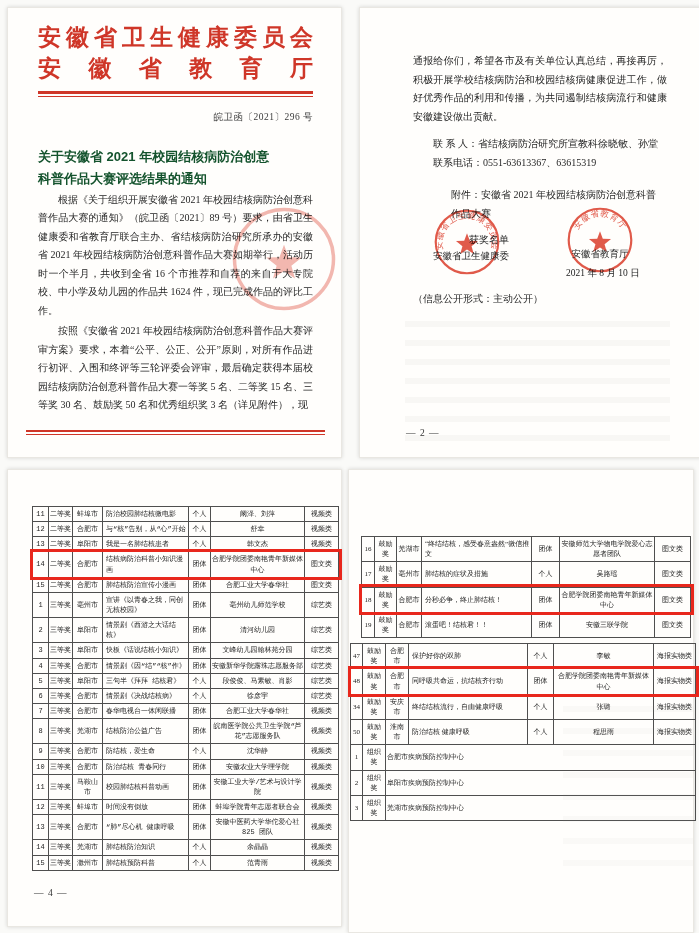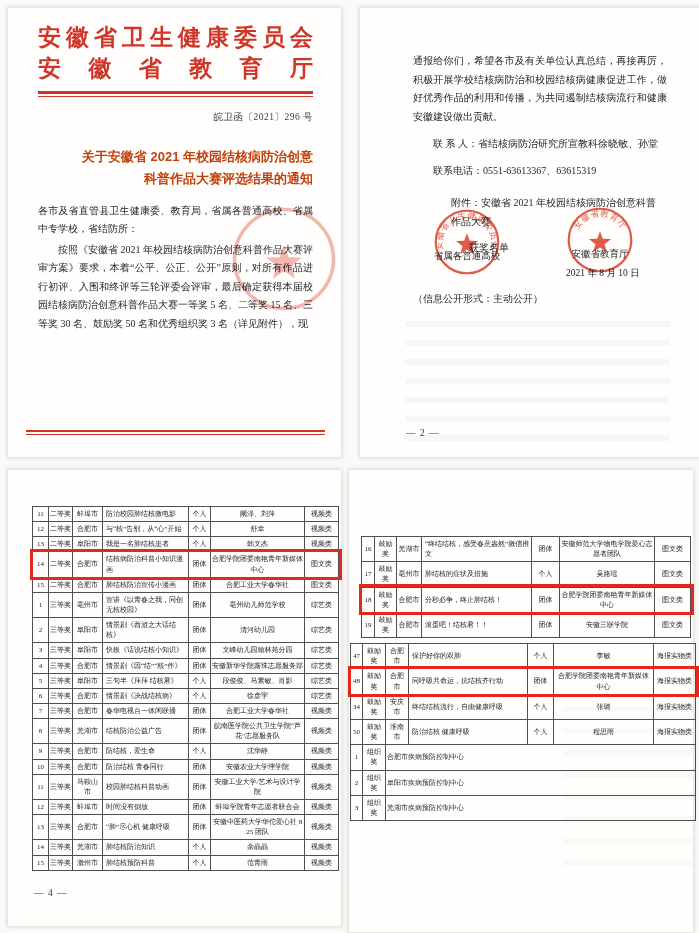--- a/index.html
+++ b/index.html
@@ -1,52 +1,52 @@
 <!DOCTYPE html>
 <html><head>
 <meta charset="utf-8">
 <style>
   html,body{margin:0;padding:0;background:#f7f7f4;}
   .canvas{position:relative;width:699px;height:933px;background:#fafaf8;overflow:hidden;
           font-family:"Liberation Serif",serif;color:#2b2b2b;}
   .page{position:absolute;background:#fffefc;border:1px solid #e9e7e2;box-shadow:0 0 4px rgba(0,0,0,.15);box-sizing:border-box;}
   .p1{left:7px;top:7px;width:335px;height:451px;padding:14px 28px 0 30px;}
   .p2{left:359px;top:7px;width:346px;height:451px;padding:44px 37px 0 53px;}
-  .p3{left:7px;top:469px;width:335px;height:458px;padding:36px 0 0 24px;}
+  .p3{left:7px;top:469px;width:335px;height:458px;padding:36px 0 0 24px;font-family:Liberation Mono, monospace;}
   .p4{left:348px;top:469px;width:346px;height:464px;padding:66px 0 0 0;}
 
   
   .letterhead{color:#cf3628;font-weight:bold;font-size:23px;line-height:1.35;}
   [data-justify]{display:flex;justify-content:space-between;}
   .red-rule{margin-top:7px;}
   .red-rule i{display:block;height:3px;background:#cf3628;}
   .red-rule i+i{height:1px;margin-top:2px;}
   .doc-no{margin-top:14px;text-align:right;font-size:9.5px;color:#3a3a3a;letter-spacing:.5px;}
-  .title{margin:22px 0 0 0;text-align:right;font-family:"Liberation Sans",sans-serif;
-         font-weight:bold;font-size:13px;line-height:1.65;color:#c2410c;}
+  .title{margin:22px 0 0 0;text-align:left;font-family:"Liberation Sans",sans-serif;
+         font-weight:bold;font-size:13px;line-height:1.65;color:#14532d;}
   .bodytxt{font-size:10px;line-height:1.85;text-align:justify;margin:0;color:#262626;}
   .addr{margin-top:13px;}
   .ind{text-indent:2em;}
   .para1{margin-top:2px;}
   .para2{margin-top:2px;}
   .footer-rule{position:absolute;left:18px;right:16px;bottom:22px;}
   .footer-rule i{display:block;height:1.5px;background:#cf3628;}
   .footer-rule i+i{margin-top:2px;}
 
   
   .seal{position:absolute;mix-blend-mode:multiply;}
   .seal-ring{fill:none;stroke:#dc4332;stroke-width:3.2;}
   .seal-star{fill:#dc4332;}
   .seal-text{font-size:12.5px;fill:#dc4332;font-family:"Liberation Serif",serif;letter-spacing:1px;}
   .ghost-seal{right:2px;top:196px;width:110px;height:110px;opacity:.38;}
 
   
   .cont{text-indent:0;}
   .contact{margin-top:9px;}
-  .phone{margin-top:8px;}
+  .phone{margin-top:0;}
   .attach{margin-top:14px;margin-left:30px;}
   .attach p{margin:8px;font-size:10px;line-height:1.85;color:#262626;}
   .attach2{padding-left:18px;}
   .seal-wrap{position:absolute;width:68px;}
   .seal-wrap .seal{position:static;display:block;width:68px;height:68px;opacity:.88;}
   .sw-left{left:73px;top:200px;}
   .sw-right{left:206px;top:198px;}
   .seal-caption{position:relative;margin-top:-26px;text-align:center;font-size:9.5px;color:#222;white-space:nowrap;}
   .date-line{margin-top:6px;text-align:center;font-size:9.5px;color:#222;white-space:nowrap;}
   .disclosure{position:absolute;left:53px;top:284px;font-size:10px;color:#262626;margin:0;}
@@ -102,21 +102,21 @@
     </div>
     <div class="red-rule">
         <i></i>
         <i></i>
       </div>
     <div class="doc-no">皖卫函〔2021〕296 号</div>
     <h1 class="title">
       <span>关于安徽省 2021 年校园结核病防治创意</span><br>
       <span>科普作品大赛评选结果的通知</span>
     </h1>
-    <p class="bodytxt addr">各市及省直管县卫生健康委、教育局，省属各普通高校、省属中专学校，省结防所：</p>
+    <p class="bodytxt ind para1">根据《关于组织开展安徽省 2021 年校园结核病防治创意科普作品大赛的通知》（皖卫函〔2021〕89 号）要求，由省卫生健康委和省教育厅联合主办、省结核病防治研究所承办的安徽省 2021 年校园结核病防治创意科普作品大赛如期举行，活动历时一个半月，共收到全省 16 个市推荐和自荐的来自于大专院校、中小学及幼儿园的作品共 1624 件，现已完成作品的评比工作。</p>
     <p class="bodytxt ind para2">按照《安徽省 2021 年校园结核病防治创意科普作品大赛评审方案》要求，本着“公平、公正、公开”原则，对所有作品进行初评、入围和终评等三轮评委会评审，最后确定获得本届校园结核病防治创意科普作品大赛一等奖 5 名、二等奖 15 名、三等奖 30 名、鼓励奖 50 名和优秀组织奖 3 名（详见附件），现</p>
     <svg class="seal ghost-seal" viewBox="0 0 100 100">
       <circle class="seal-ring" cx="50" cy="50" r="45"></circle>
       <polygon class="seal-star" points="50,37 54.1,48.3 66.2,48.7 56.7,56.2 60,67.8 50,61 40,67.8 43.3,56.2 33.8,48.7 45.9,48.3"></polygon>
     </svg>
     <div class="footer-rule">
         <i></i>
         <i></i>
       </div>
   </section>
@@ -131,21 +131,21 @@
     </div>
     <div class="ghost-text"></div>
 
     <div class="seal-wrap sw-left">
       <svg class="seal" viewBox="0 0 100 100">
         <circle class="seal-ring" cx="50" cy="50" r="46"></circle>
         <path id="arcL" d="M15,64 A37,37 0 1,1 85,64" fill="none"></path>
         <text class="seal-text" text-anchor="middle"><textPath href="#arcL" startOffset="50%">安徽省卫生健康委员会</textPath></text>
         <polygon class="seal-star" points="50,37 54.1,48.3 66.2,48.7 56.7,56.2 60,67.8 50,61 40,67.8 43.3,56.2 33.8,48.7 45.9,48.3"></polygon>
       </svg>
-      <div class="seal-caption">省属各普通高校</div>
+      <div class="seal-caption">安徽省卫生健康委</div>
     </div>
 
     <div class="seal-wrap sw-right">
       <svg class="seal" viewBox="0 0 100 100">
         <circle class="seal-ring" cx="50" cy="50" r="46"></circle>
         <path id="arcR" d="M15,64 A37,37 0 1,1 85,64" fill="none"></path>
         <text class="seal-text" text-anchor="middle"><textPath href="#arcR" startOffset="50%">安徽省教育厅</textPath></text>
         <polygon class="seal-star" points="50,37 54.1,48.3 66.2,48.7 56.7,56.2 60,67.8 50,61 40,67.8 43.3,56.2 33.8,48.7 45.9,48.3"></polygon>
       </svg>
       <div class="seal-caption">安徽省教育厅</div>

